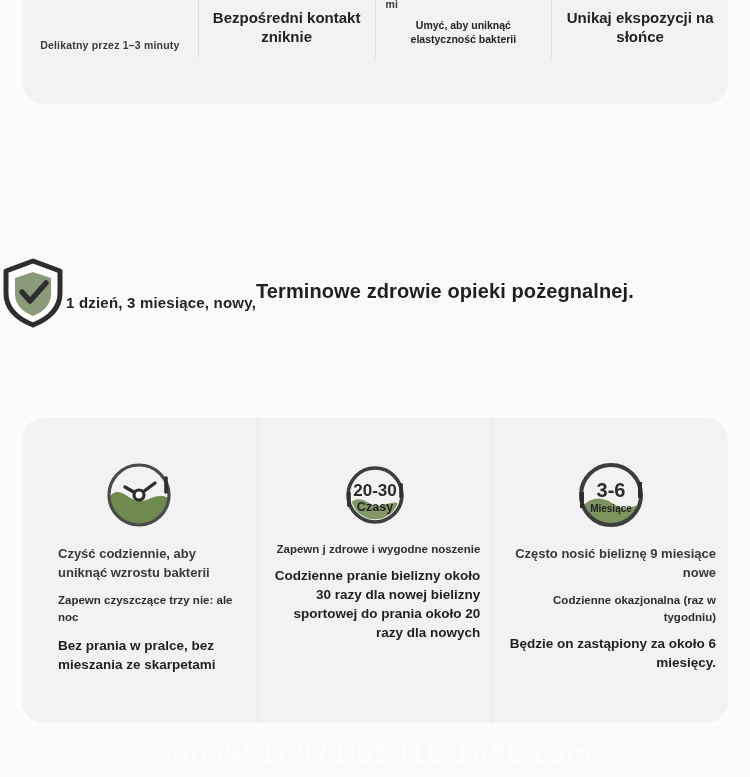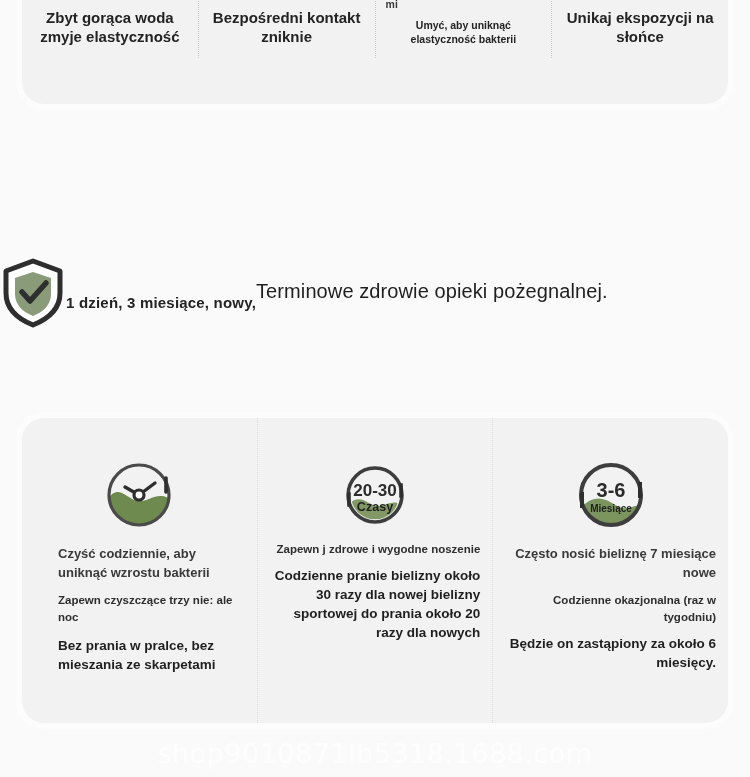--- a/index.html
+++ b/index.html
@@ -67,21 +67,21 @@
     position:absolute;left:0;top:175px;width:750px;height:215px;
     display:flex;flex-direction:row;align-items:center;
   }
   #shield-icon{ width:66px;height:72px;display:block;margin-top:20px;}
   .hero-line1{
     margin-top:40px;
     font-size:15px;font-weight:bold;color:#232323;letter-spacing:.2px;
   }
   .hero-line2{
     margin-top:17px;
-    font-size:20px;font-weight:normal;color:#1f1f1f;letter-spacing:.1px;
+    font-size:20px;font-weight:bold;color:#1f1f1f;letter-spacing:.1px;
   }
 
   
   #bottom-card{
     left:22px;top:418px;width:706px;height:305px;
   }
   .bottom-grid{
     position:absolute;inset:0;display:flex;
   }
   .bot-col{
@@ -120,21 +120,20 @@
   }
 </style>
 </head>
 <body>
 
 <div class="card" id="top-card">
   <div class="top-grid">
 
     <div class="top-col">
       <p class="sub">Delikatny przez 1–3 minuty</p>
-      <p class="main">Zbyt gorąca woda zmyje elastyczność</p>
     </div>
 
     <div class="top-col">
       <p class="sub left">Najpierw należy rozpuścić w wodzie</p>
       <p class="main">Bezpośredni kontakt zniknie</p>
     </div>
 
     <div class="top-col small-main">
       <p class="sub left">Nie mieszaj z innymi ubrania–mi</p>
       <p class="main">Umyć, aby uniknąć elastyczność bakterii</p>
@@ -218,21 +217,21 @@
         <path d="M39 9 A30 30 0 0 1 69 39" fill="none" stroke="#3d3d3d" stroke-width="4"></path>
         <path d="M69 39 A30 30 0 0 1 39 69" fill="none" stroke="#3d3d3d" stroke-width="4"></path>
         <path d="M39 69 A30 30 0 0 1 9 39" fill="none" stroke="#3d3d3d" stroke-width="4"></path>
         <path d="M9 39 A30 30 0 0 1 39 9" fill="none" stroke="#3d3d3d" stroke-width="4"></path>
         <rect x="66" y="26" width="4" height="16" fill="#2e2e2e"></rect>
         <rect x="8" y="36" width="4" height="16" fill="#2e2e2e"></rect>
         <text x="39" y="41" text-anchor="middle" font-family="Liberation Sans, sans-serif" font-size="20" font-weight="bold" fill="#2b2b2b">3-6</text>
         <text x="39" y="56" text-anchor="middle" font-family="Liberation Sans, sans-serif" font-size="10" font-weight="bold" fill="#1f1f1f">Miesiące</text>
       </svg>
       <div class="bot-text">
-        <p class="t-sm gap-c">Często nosić bieliznę 7 miesiące nowe</p>
+        <p class="t-sm gap-c">Często nosić bieliznę 9 miesiące nowe</p>
         <p class="t-md gap-b">Codzienne okazjonalna (raz w tygodniu)</p>
         <p class="t-lg gap-b">Będzie on zastąpiony za około 6 miesięcy.</p>
       </div>
     </div>
 
   </div>
 </div>
 
 <div id="watermark">shop9010871lb5318.1688.com</div>
 

